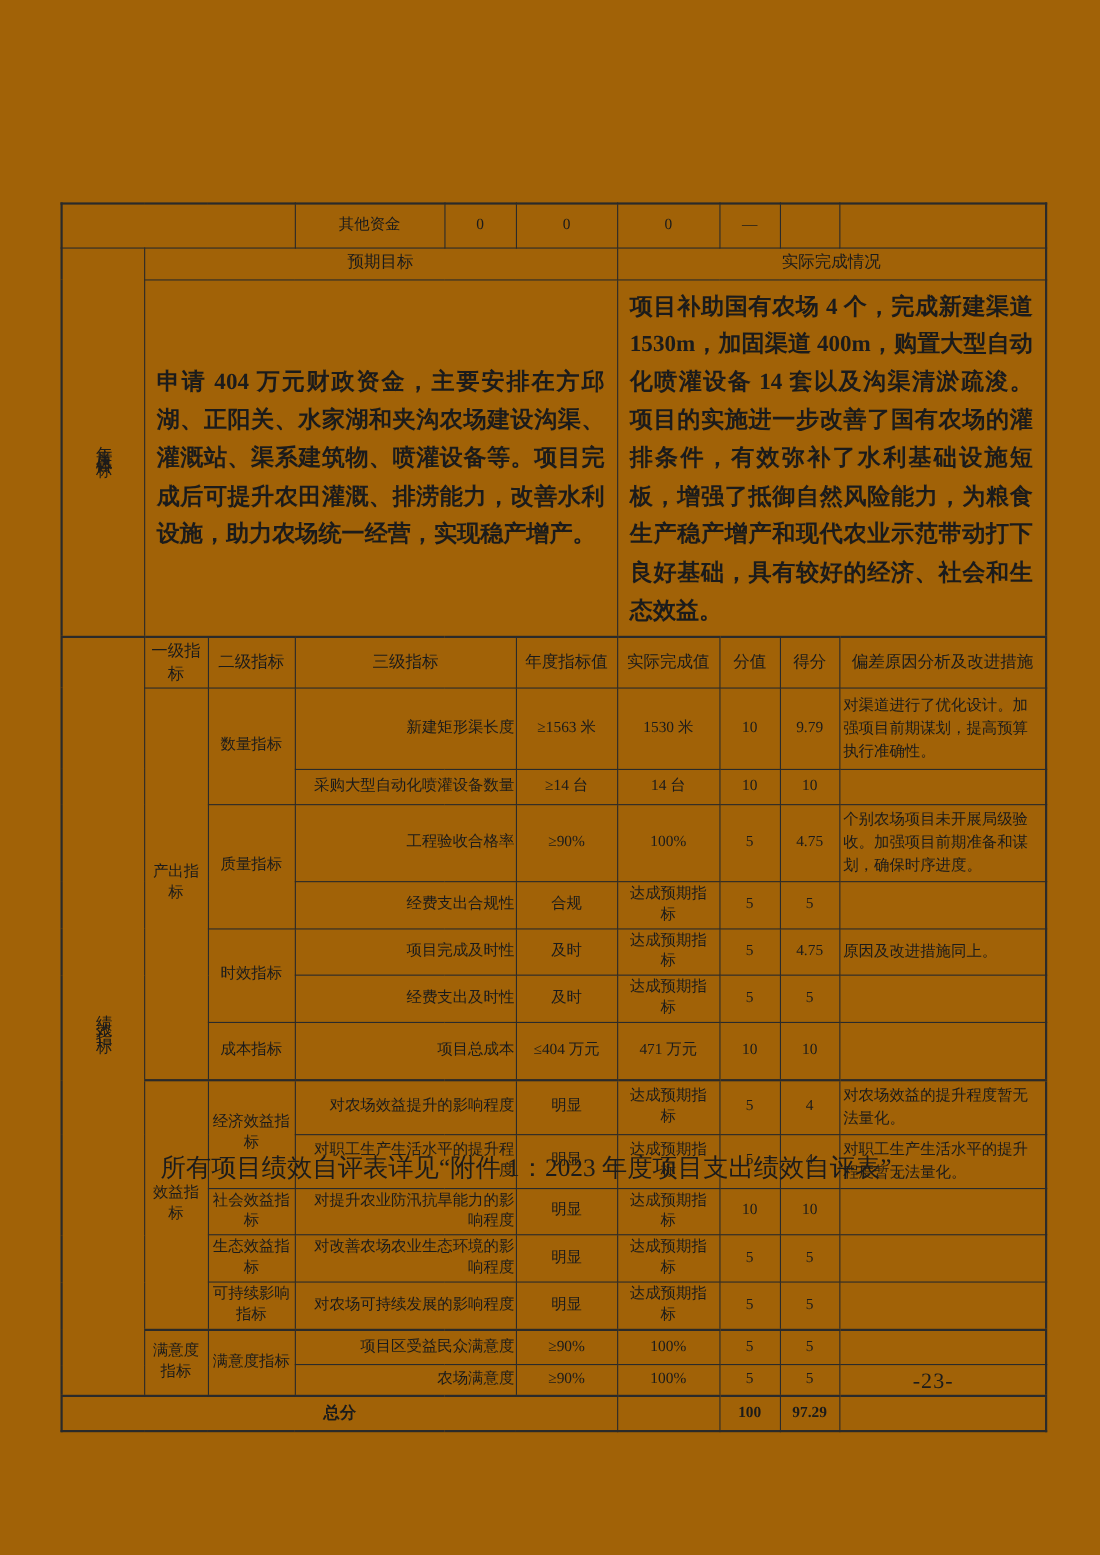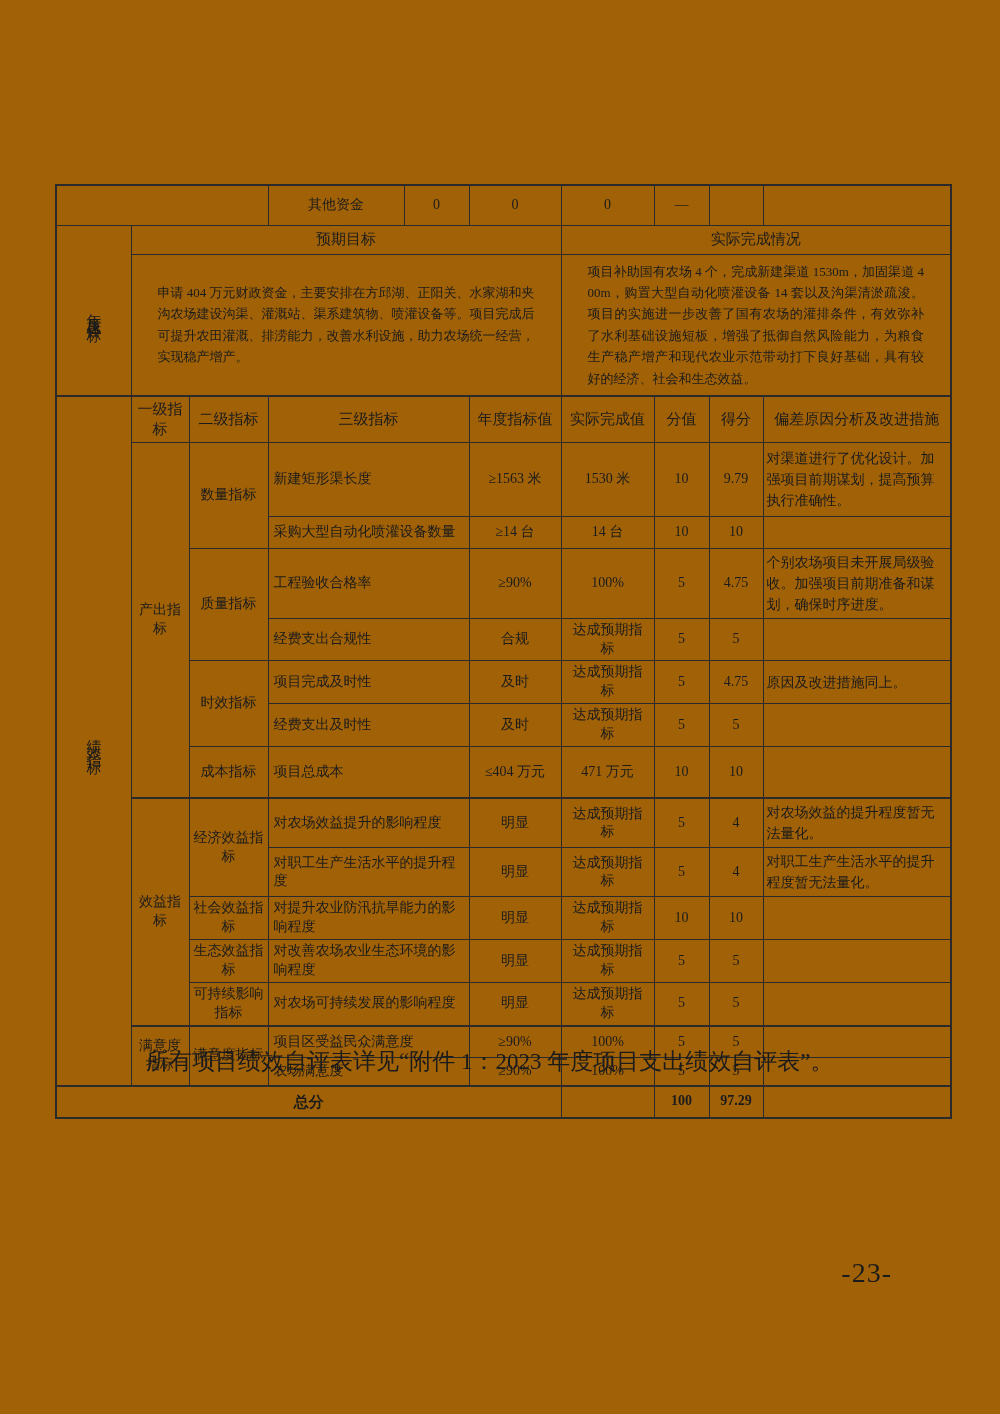--- a/index.html
+++ b/index.html
@@ -35,45 +35,45 @@
     writing-mode:vertical-rl;
     text-orientation:upright;
     font-size:15px;
     letter-spacing:3px;
     padding:0;
     margin:0 auto;
   }
   .vert-wide { letter-spacing:7px; }
   .goal-text {
     text-align:justify;
-    font-size:13px;
+    font-size:21px;
     line-height:1.65;
-    padding:6px 26px;
+    padding:6px 11px;
     vertical-align:middle;
+    font-weight:bold;
   }
   .hdr { font-size:15px; }
-  .l3cell { text-align:left; padding:2px 1px 2px 5px; }
+  .l3cell { text-align:right; padding:2px 1px 2px 5px; }
   .remark { text-align:left; padding:3px 3px; line-height:1.5;margin-left:32px; }
   .actual-cell { padding:2px 7px; }
   .bold { font-weight:bold; }
   .body-text {
     position:absolute;
     left:100px; top:1038px;
     width:802px;
     font-size:23px;
     line-height:47px;
     text-align:justify;
   }
   .body-text p { margin:0; text-indent:2em; }
   .page-number {
     position:absolute;
-    top:1245px; right:108px;
-    font-size:28px;
+    top:1245px; right:133px;
+    font-size:20px;
     letter-spacing:1px;
-    margin-top:12px;
   }
 </style>
 </head>
 <body>
 
 <div class="page">
 
   <table class="main-table">
     <colgroup>
       <col style="width:75px">

